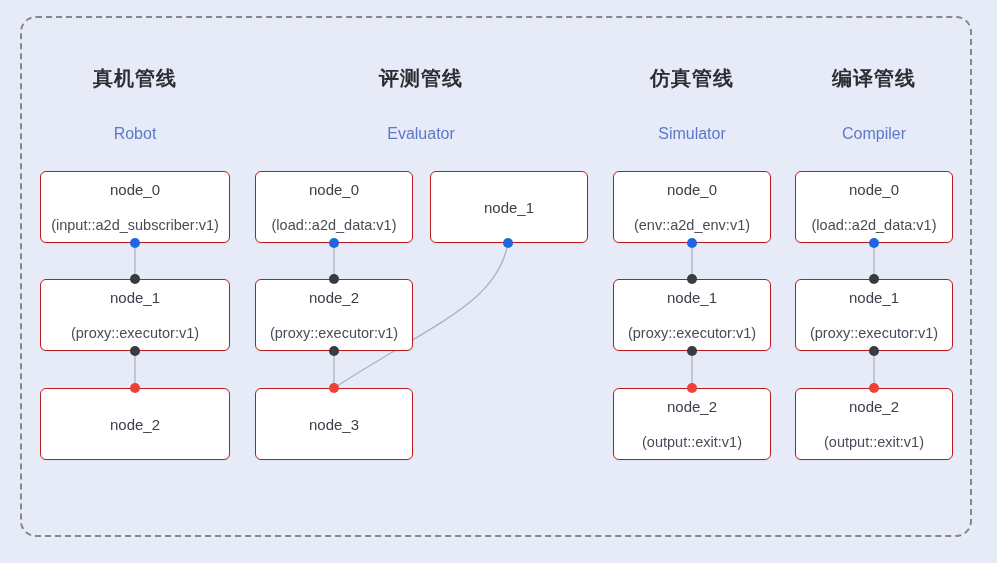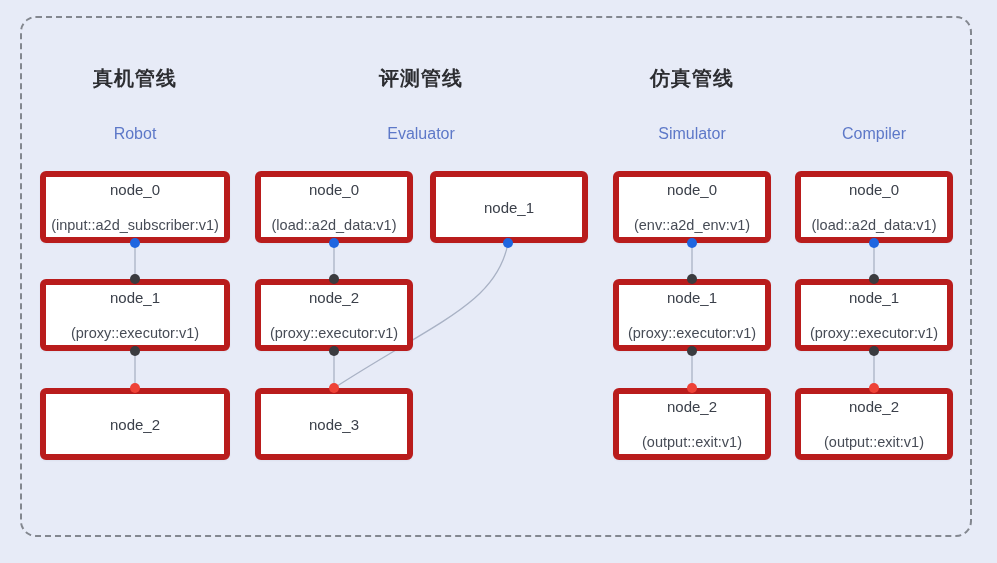--- a/index.html
+++ b/index.html
@@ -30,21 +30,21 @@
   .title-en{
     position:absolute;
     transform:translateX(-50%);
     top:125px;
     font-size:16px;font-weight:400;color:#5d78c8;
     white-space:nowrap;
   }
   .node-box{
     position:absolute;
     background:#ffffff;
-    border:6px solid #b91c1c;
+    border:1px solid #b91c1c;
     border-radius:6px;
     box-shadow:0 1px 2px rgba(40,60,100,0.05);
     display:flex;flex-direction:column;
     align-items:center;justify-content:center;
     box-sizing:border-box;
   }
   .node-name{
     font-size:15px;color:#3b404a;line-height:25px;white-space:nowrap;
   }
   .node-type{
@@ -93,20 +93,21 @@
     <line x1="692" y1="243" x2="692" y2="279" stroke="#a9b2c5" stroke-width="1.3"></line>
     <line x1="692" y1="351" x2="692" y2="388" stroke="#a9b2c5" stroke-width="1.3"></line>
 
     <line x1="874" y1="243" x2="874" y2="279" stroke="#a9b2c5" stroke-width="1.3"></line>
     <line x1="874" y1="351" x2="874" y2="388" stroke="#a9b2c5" stroke-width="1.3"></line>
   </svg>
 
   <div class="title-zh" style="left:135px">真机管线</div>
   <div class="title-zh" style="left:421px">评测管线</div>
   <div class="title-zh" style="left:692px">仿真管线</div>
+  <div class="title-zh" style="left:874px">编译管线</div>
 
   <div class="title-en" style="left:135px">Robot</div>
   <div class="title-en" style="left:421px">Evaluator</div>
   <div class="title-en" style="left:692px">Simulator</div>
   <div class="title-en" style="left:874px">Compiler</div>
 
   <div class="node-box b-robot-n0">
     <div class="node-name">node_0</div>
     <div class="node-type">(input::a2d_subscriber:v1)</div>
   </div>

